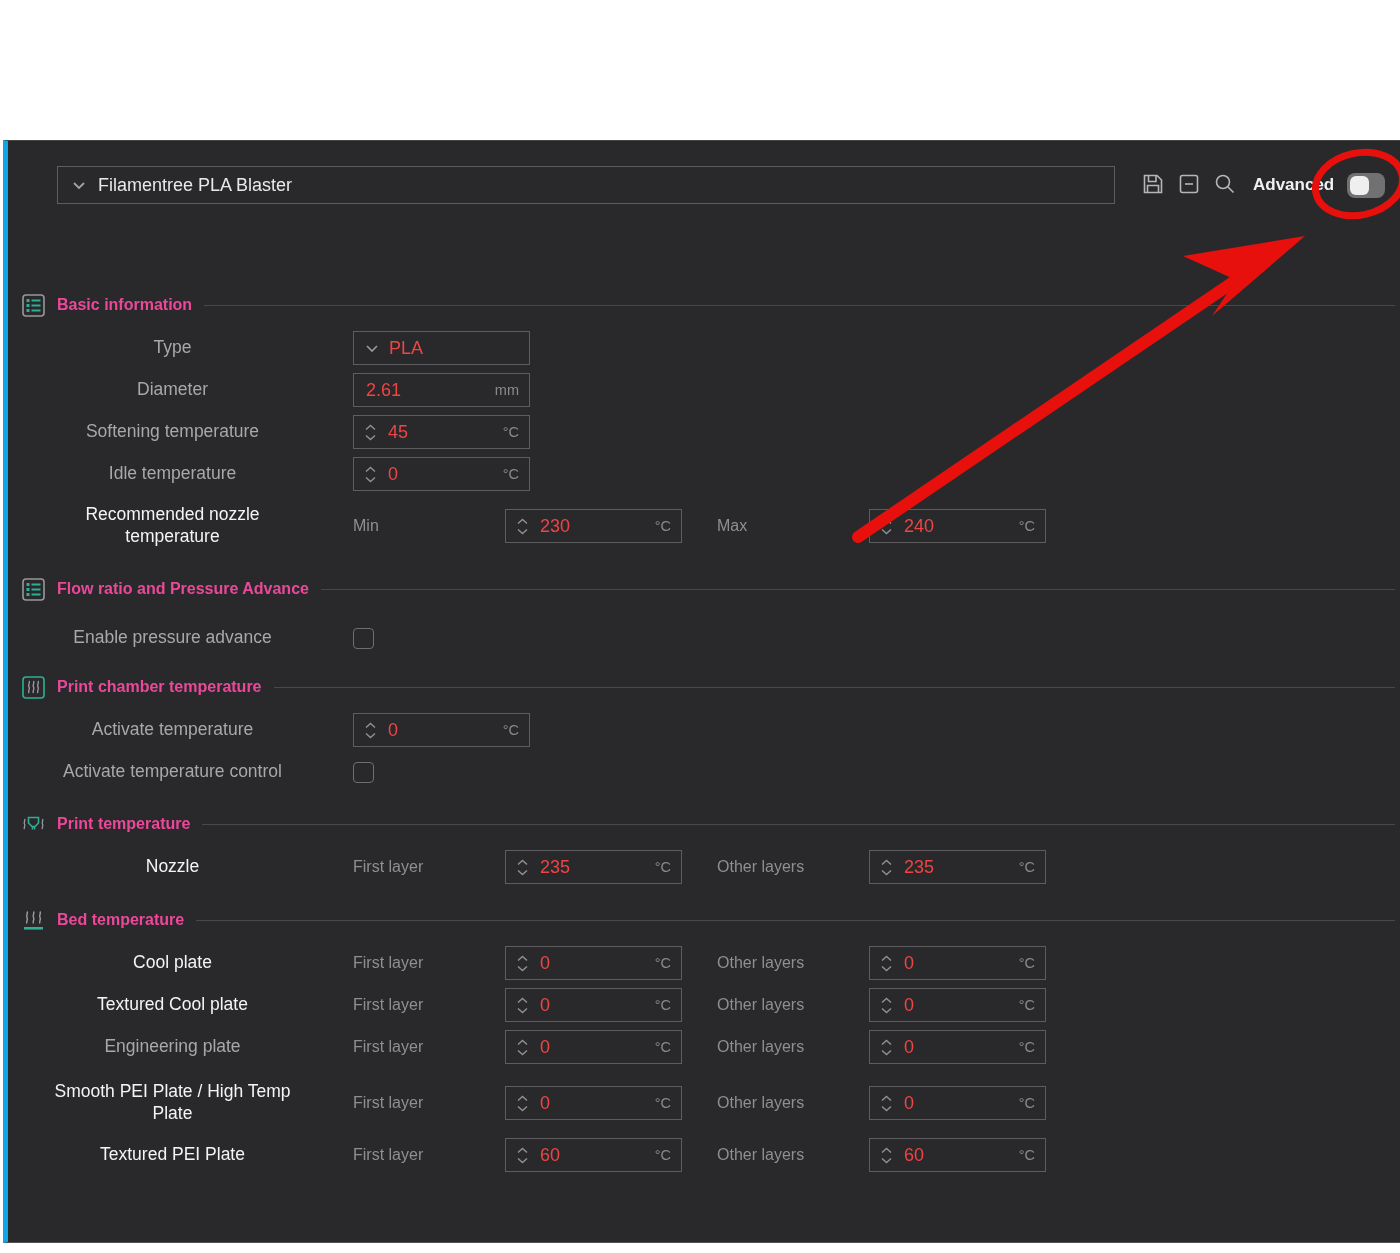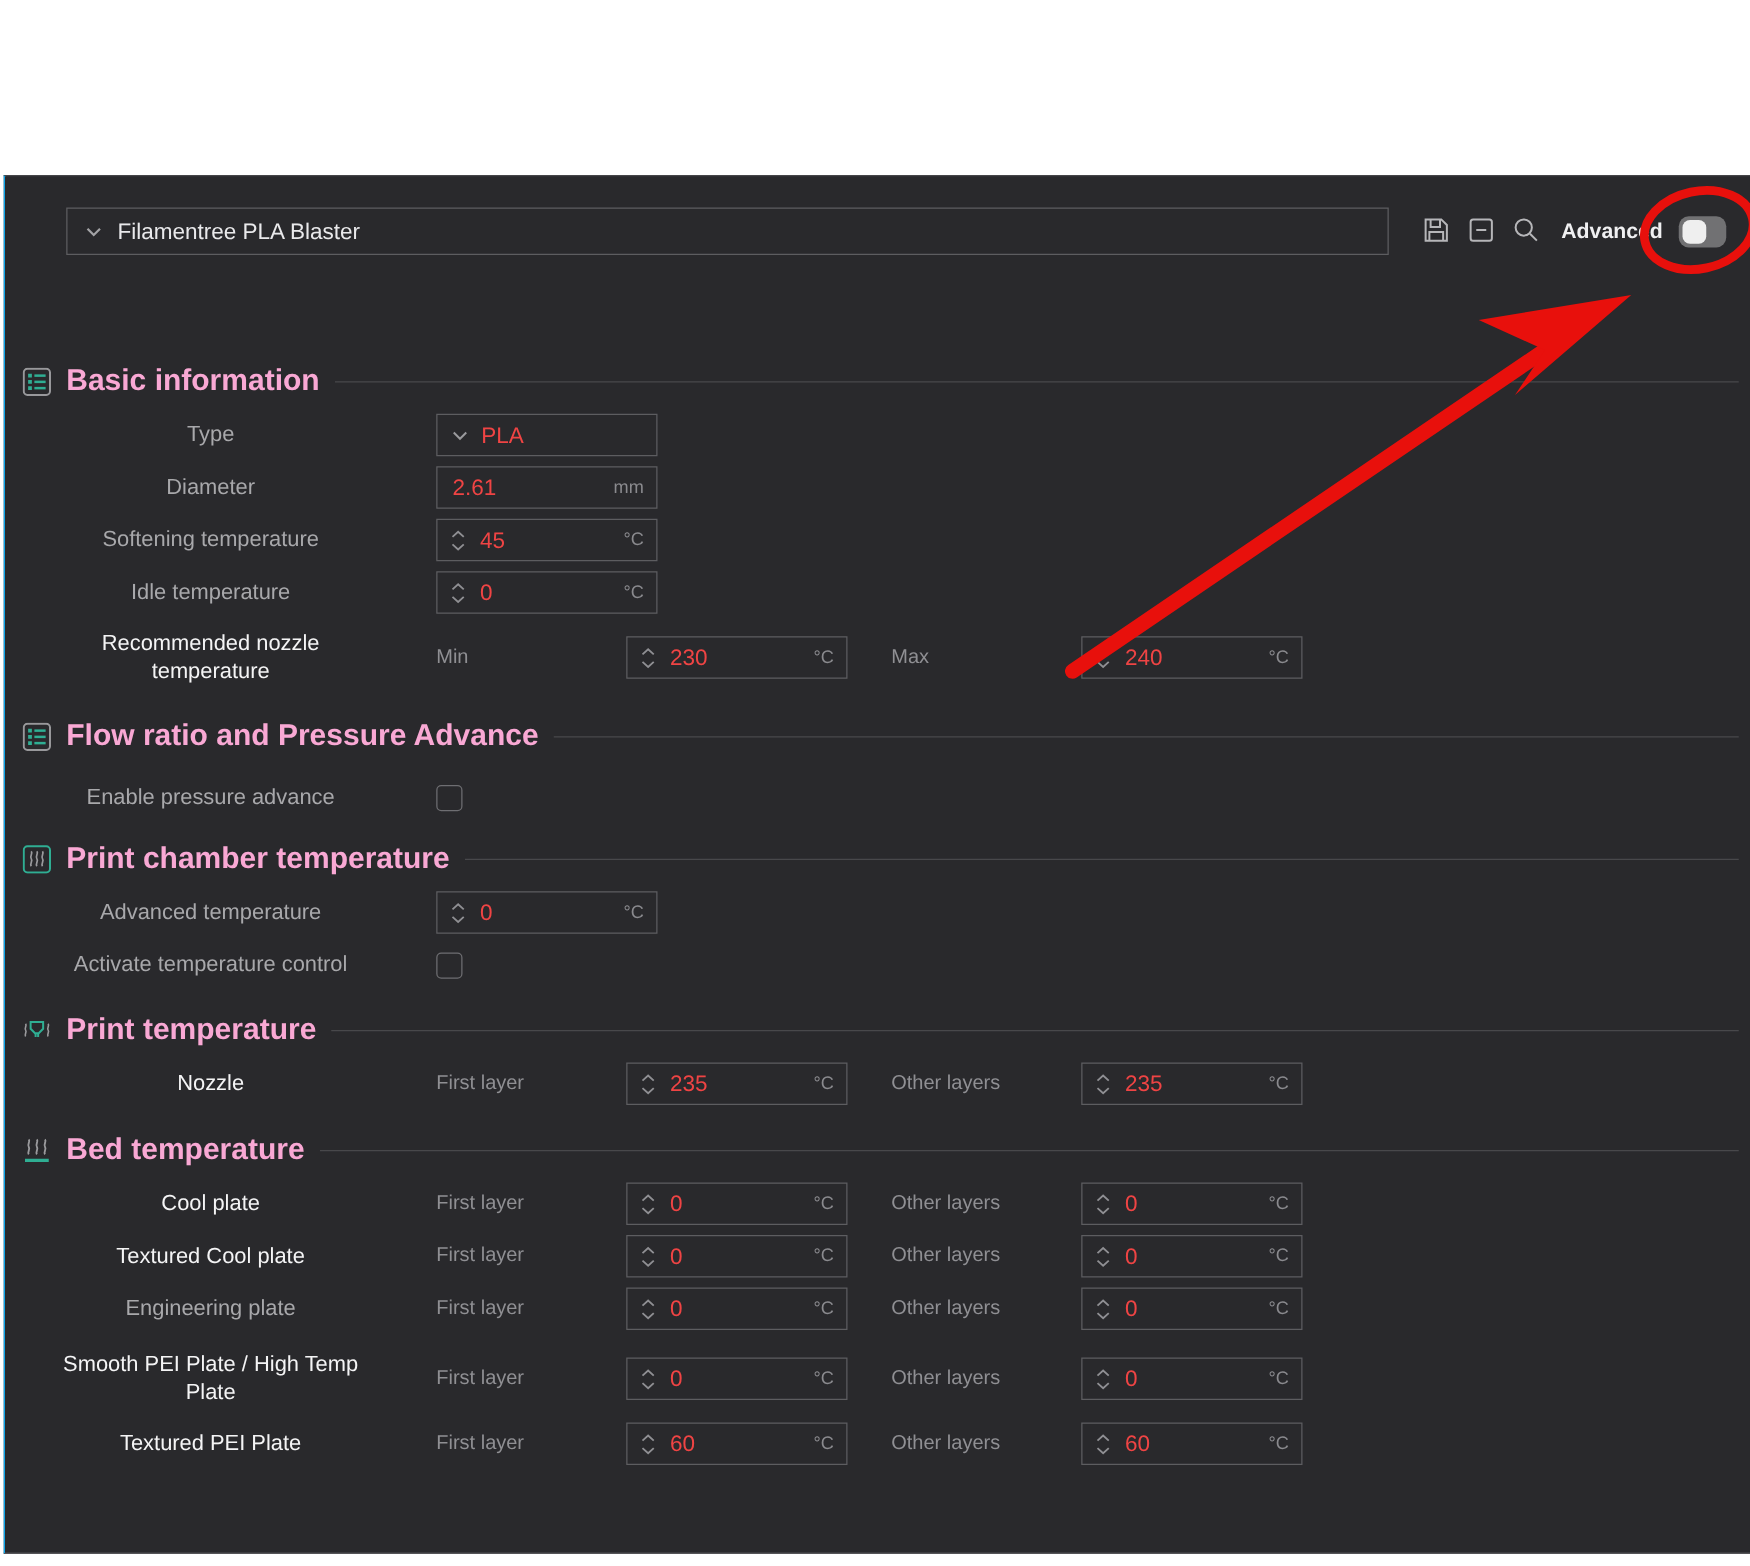--- a/index.html
+++ b/index.html
@@ -6,21 +6,21 @@
   html,body { margin:0; padding:0; }
   body {
     width:1400px; height:1253px;
     background:#ffffff;
     font-family:"Liberation Sans", sans-serif;
     position:relative; overflow:hidden;
   }
   .panel {
     position:absolute; left:3px; top:140px; width:1397px; height:1103px;
     background:#29292c;
-    border-left:1px solid #0ea5e9;
+    border-left:5px solid #0ea5e9;
     border-top:1px solid #454548;
     border-bottom:1px solid #515154;
   }
   
   .preset-select {
     position:absolute; left:49px; top:25px; width:1058px; height:38px;
     border:1px solid #5d5d60; display:flex; align-items:center;
     padding-left:12px; cursor:pointer;
   }
   .preset-select .chev { margin-right:10px; display:flex; }
@@ -47,21 +47,21 @@
   .tab { font-size:18px; color:#77777a; margin-right:53px; position:relative; cursor:pointer; line-height:24px; }
   .tab.active { color:#ffffff; font-weight:700; }
   .tab.active::after {
     content:""; position:absolute; left:-3px; right:-6px; bottom:-4px; height:4px;
     background:#17a086; border-radius:2px;
   }
   
   .content { position:absolute; left:0; top:125px; width:1397px; }
   .sec-head { display:flex; align-items:center; height:44px; padding-left:14px; }
   .sec-head .sic { width:23px; height:23px; display:flex; flex:0 0 auto; }
-  .sec-head .sec-title { color:#f9a8d4; font-size:24px; font-weight:700; margin-left:12px; white-space:nowrap; }
+  .sec-head .sec-title { color:#ec4899; font-size:16px; font-weight:700; margin-left:12px; white-space:nowrap; }
   .sec-head .divider { flex:1; border-top:1px solid #48484b; margin-left:12px; margin-right:10px; }
   .row { display:flex; align-items:center; height:42px; padding-left:42px; }
   .row.tall { height:62px; }
   .row.mt4 { margin-top:4px; }
   .row.mt6 { margin-top:6px; }
   .sec-head.mt6 { margin-top:6px; }
   .sec-head.mt9 { margin-top:9px; }
   .sec-head.mt10 { margin-top:10px;text-align:right; }
   .sec-head.mt17 { margin-top:17px; }
   .lbl { width:245px; margin-right:58px; color:#a8a8ab; font-size:17.5px; line-height:1.25; flex:0 0 auto;text-align:center; }
@@ -253,21 +253,21 @@
           <path d="M7 5 c1.6 2 -1.6 4 0 6 c1.6 2 -1.6 4 0 6" fill="none" stroke="#9a9a9d" stroke-width="1.4"></path>
           <path d="M11.5 5 c1.6 2 -1.6 4 0 6 c1.6 2 -1.6 4 0 6" fill="none" stroke="#9a9a9d" stroke-width="1.4"></path>
           <path d="M16 5 c1.6 2 -1.6 4 0 6 c1.6 2 -1.6 4 0 6" fill="none" stroke="#9a9a9d" stroke-width="1.4"></path>
         </svg>
       </span>
       <span class="sec-title">Print chamber temperature</span>
       <span class="divider"></span>
     </div>
 
     <div class="row">
-      <div class="lbl">Advanced temperature</div>
+      <div class="lbl">Activate temperature</div>
       <div class="field">
         <span class="spinner">
           <svg width="13" height="7" viewBox="0 0 13 7">
               <polyline points="2,5.5 6.5,1.5 11,5.5" fill="none" stroke="#8f8f93" stroke-width="1.5"></polyline>
             </svg>
           <svg width="13" height="7" viewBox="0 0 13 7">
               <polyline points="2,1.5 6.5,5.5 11,1.5" fill="none" stroke="#8f8f93" stroke-width="1.5"></polyline>
             </svg>
         </span>
         <span class="val">0</span>

